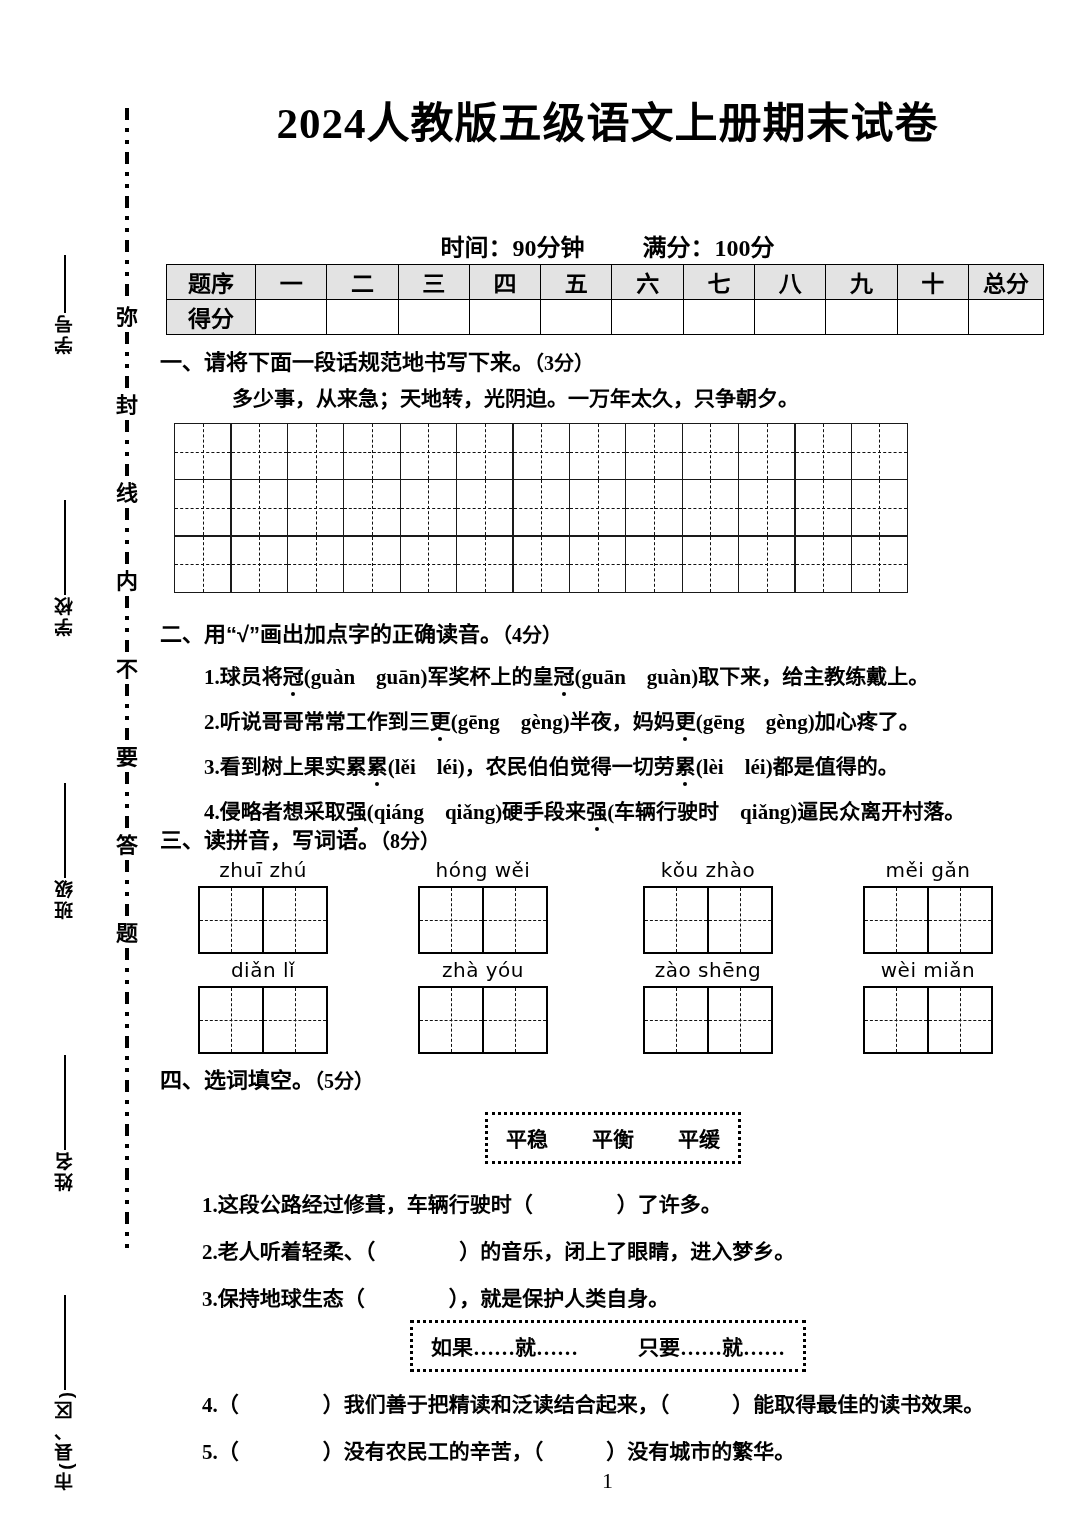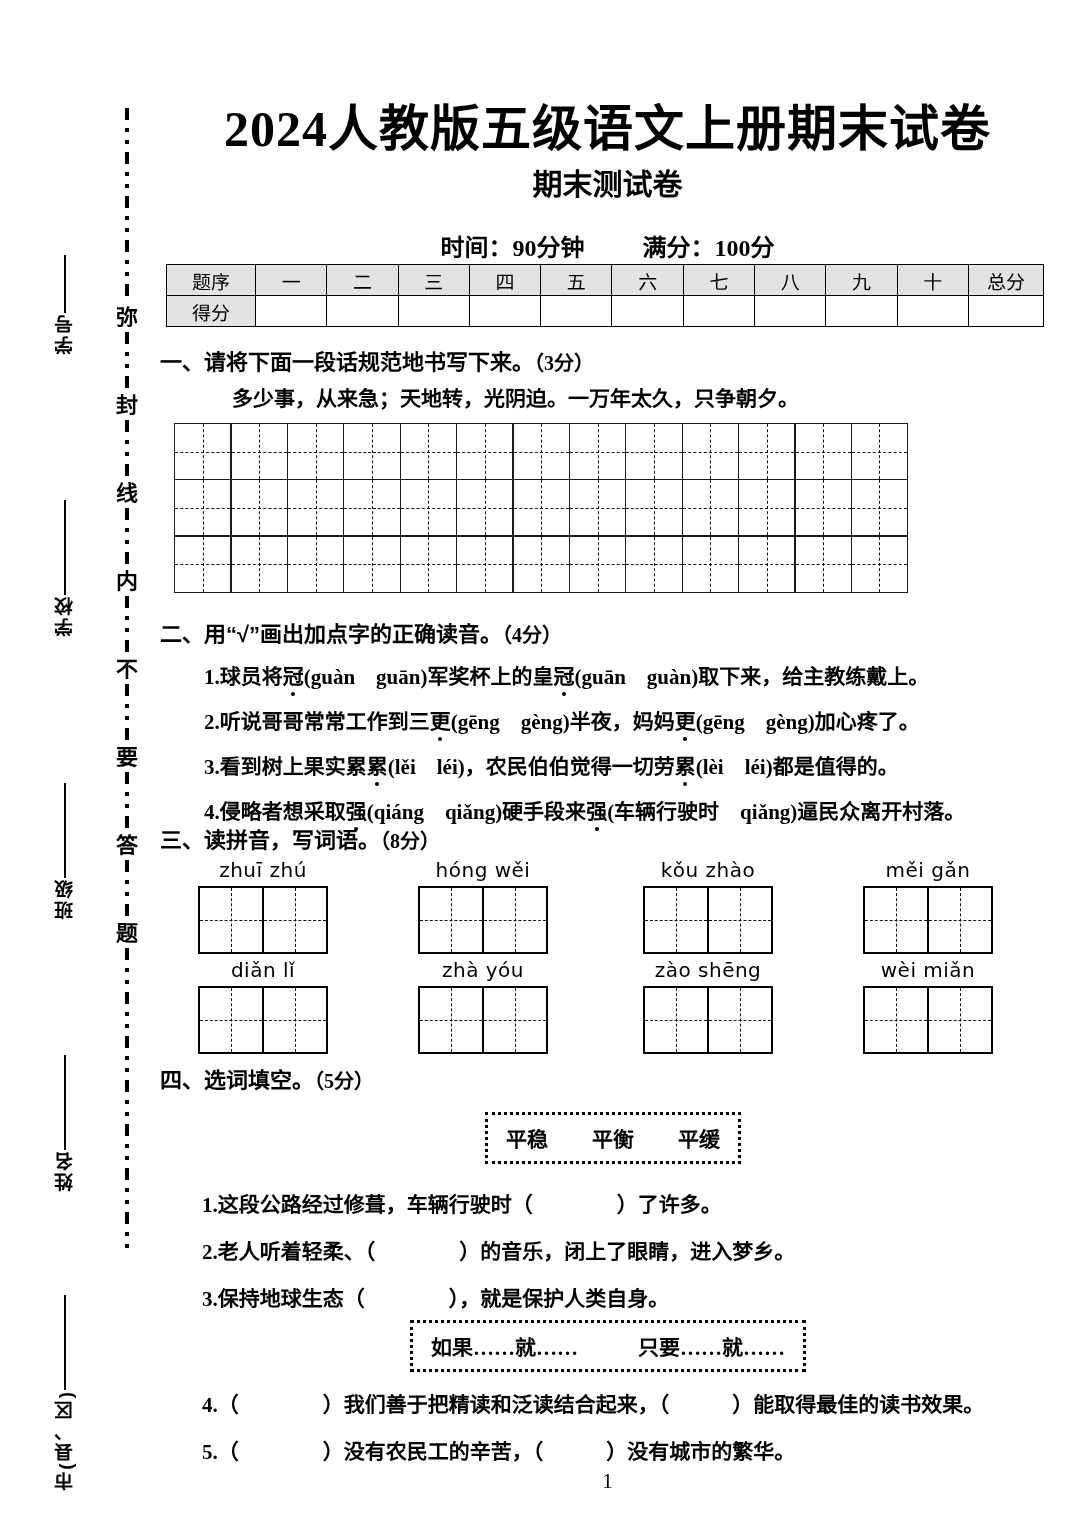--- a/index.html
+++ b/index.html
@@ -61,21 +61,21 @@
     padding:3px 0;
   }
 
   
   .main{
     position:absolute;left:160px;top:0;width:895px;height:1527px;
   }
   .title{
     font-family:"Liberation Serif","DejaVu Serif",serif;
     font-weight:bold;
-    font-size:50px;
+    font-size:43px;
     text-align:center;
     letter-spacing:1px;
     margin:0;
     position:absolute;top:88px;left:0;width:895px;
     white-space:nowrap;
   }
   .subtitle{
     font-family:"Liberation Serif","DejaVu Serif",serif;
     font-weight:bold;font-size:30px;text-align:center;
     position:absolute;top:160px;left:0;width:895px;
@@ -93,22 +93,22 @@
     border-collapse:collapse;
     width:878px;
     table-layout:fixed;
   }
   .score-table td{
     border:1.5px solid #000;
     height:30px;
     text-align:center;
     vertical-align:middle;
     font-family:"Liberation Serif","DejaVu Serif",serif;
-    font-weight:normal;
-    font-size:19px;
+    font-weight:bold;
+    font-size:23px;
     padding:0;
   }
   .score-table .hdr td{background:#e3e3e3;}
   .score-table .rowlabel{background:#e3e3e3;width:88px;}
   .score-table .total{width:74px;}
 
   
   .sec{
     position:absolute;left:0;
     font-family:"Liberation Sans","DejaVu Sans",sans-serif;
@@ -255,21 +255,20 @@
       <div class="seal-char">答</div>
       <div class="seal-seg" style="height:60px;"></div>
       <div class="seal-char">题</div>
       <div class="seal-seg" style="height:300px;"></div>
     </div>
   </div>
 
   <div class="main">
 
     <div class="title">2024人教版五级语文上册期末试卷</div>
-    <div class="subtitle">期末测试卷</div>
     <div class="meta">
       <span>时间：90分钟</span>
       <span class="gap"></span>
       <span>满分：100分</span>
     </div>
 
     <table class="score-table">
       <tbody>
           <tr class="hdr">
         <td class="rowlabel">题序</td>

